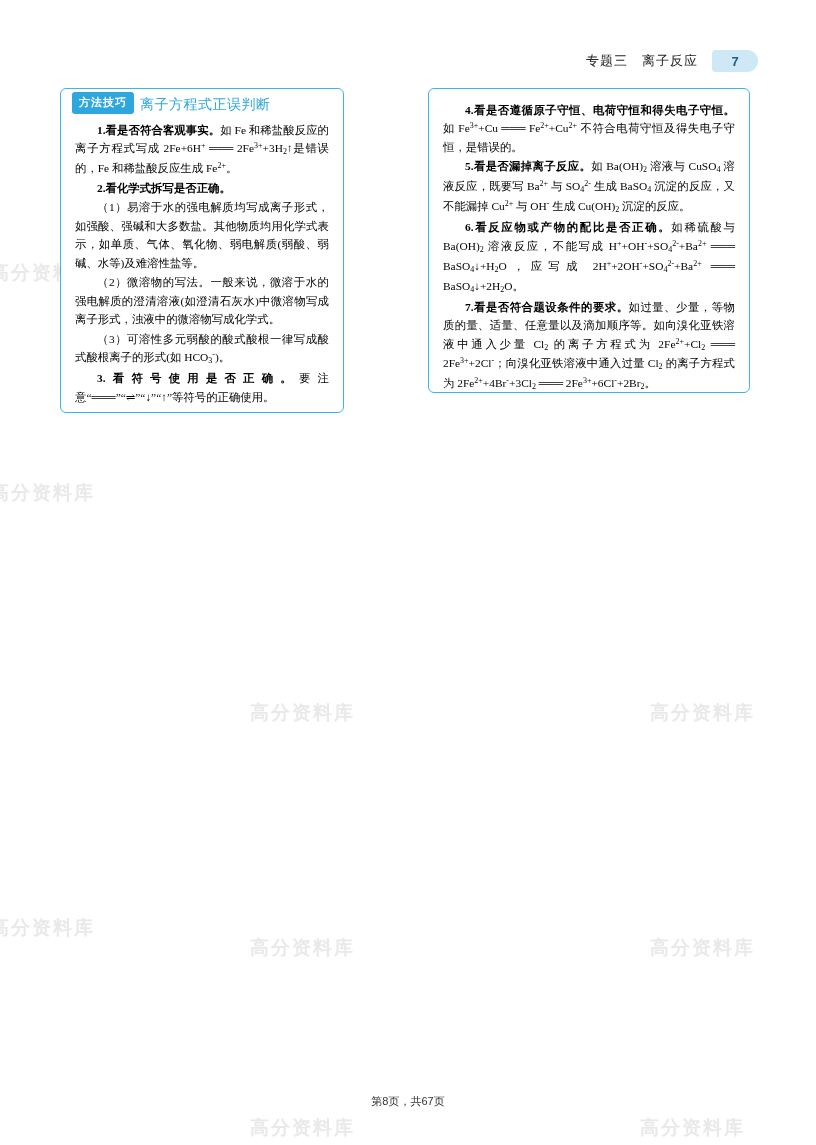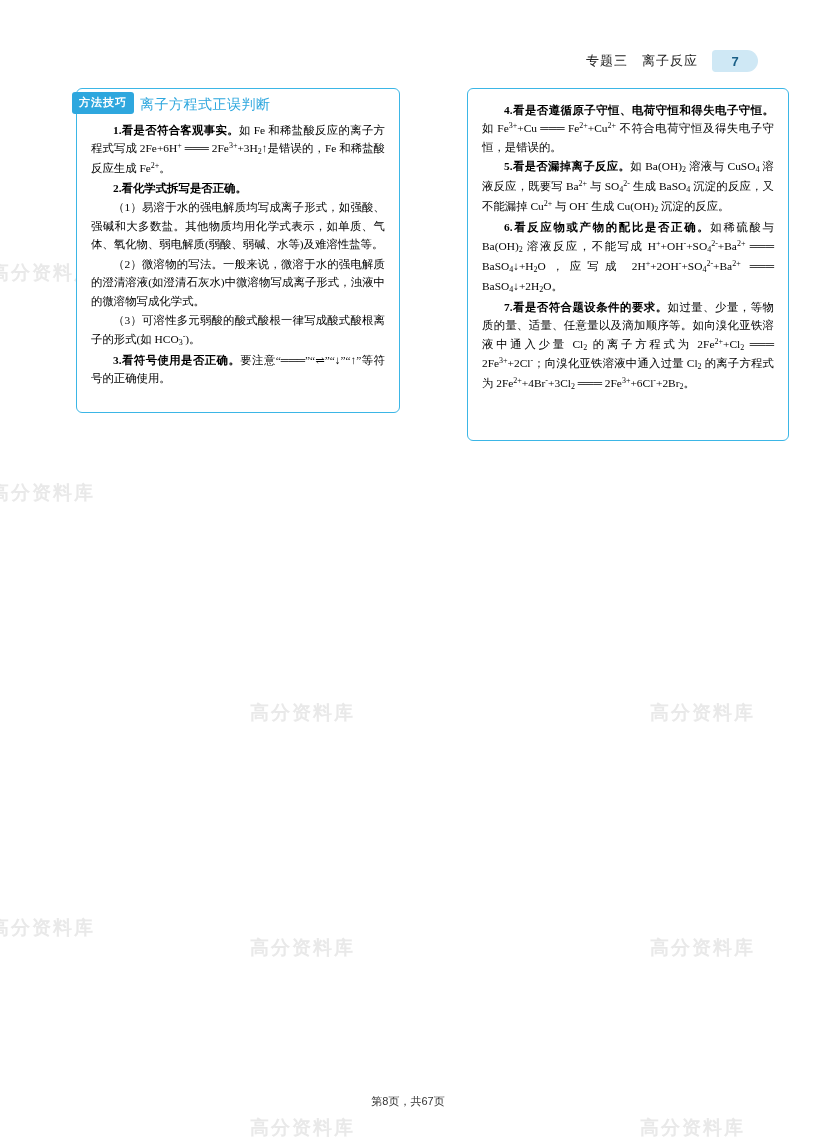--- a/index.html
+++ b/index.html
@@ -61,33 +61,32 @@
 
   
   .col {
     position: absolute;
     box-sizing: border-box;
     border: 1px solid #3bb6e6;
     border-radius: 6px;
     background: #fff;
   }
   .col-left {
-    left: 76px;
+    left: 60px;
     top: 88px;
-    width: 324px;
+    width: 284px;
     height: 325px;
     padding: 18px 14px 10px 14px;
   }
   .col-right {
     left: 428px;
     top: 88px;
     width: 322px;
-    height: 353px;
+    height: 305px;
     padding: 12px 14px 16px 14px;
-    margin-left: 39px;
   }
 
   
   .skill-tag-wrap {
     position: absolute;
     left: 72px;
     top: 92px;
     display: flex;
     align-items: flex-end;
     gap: 6px;

